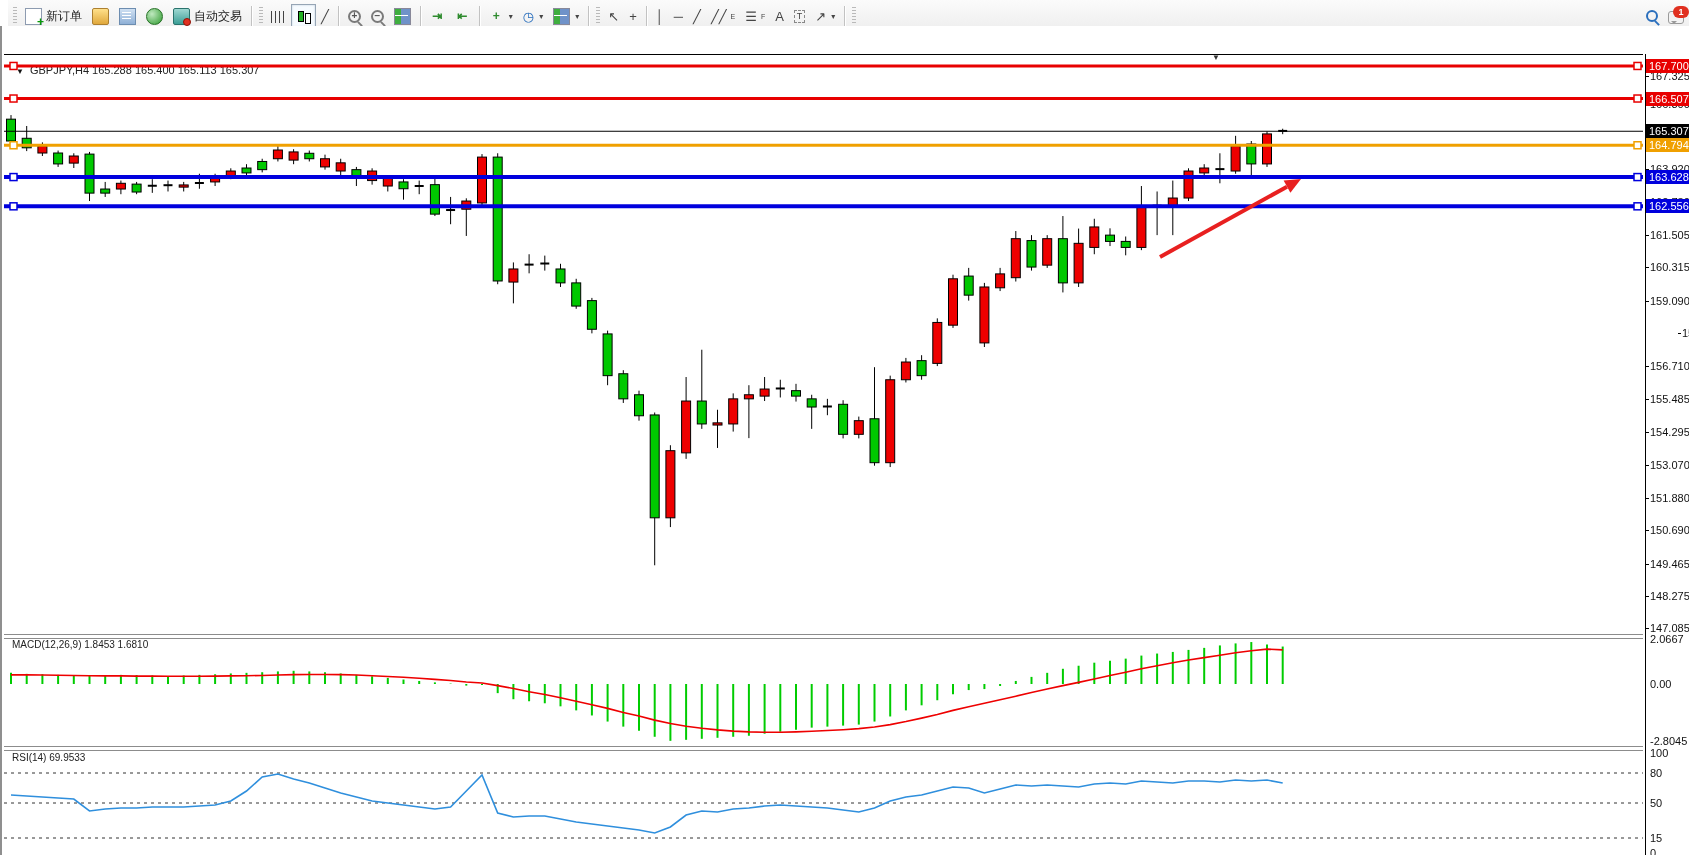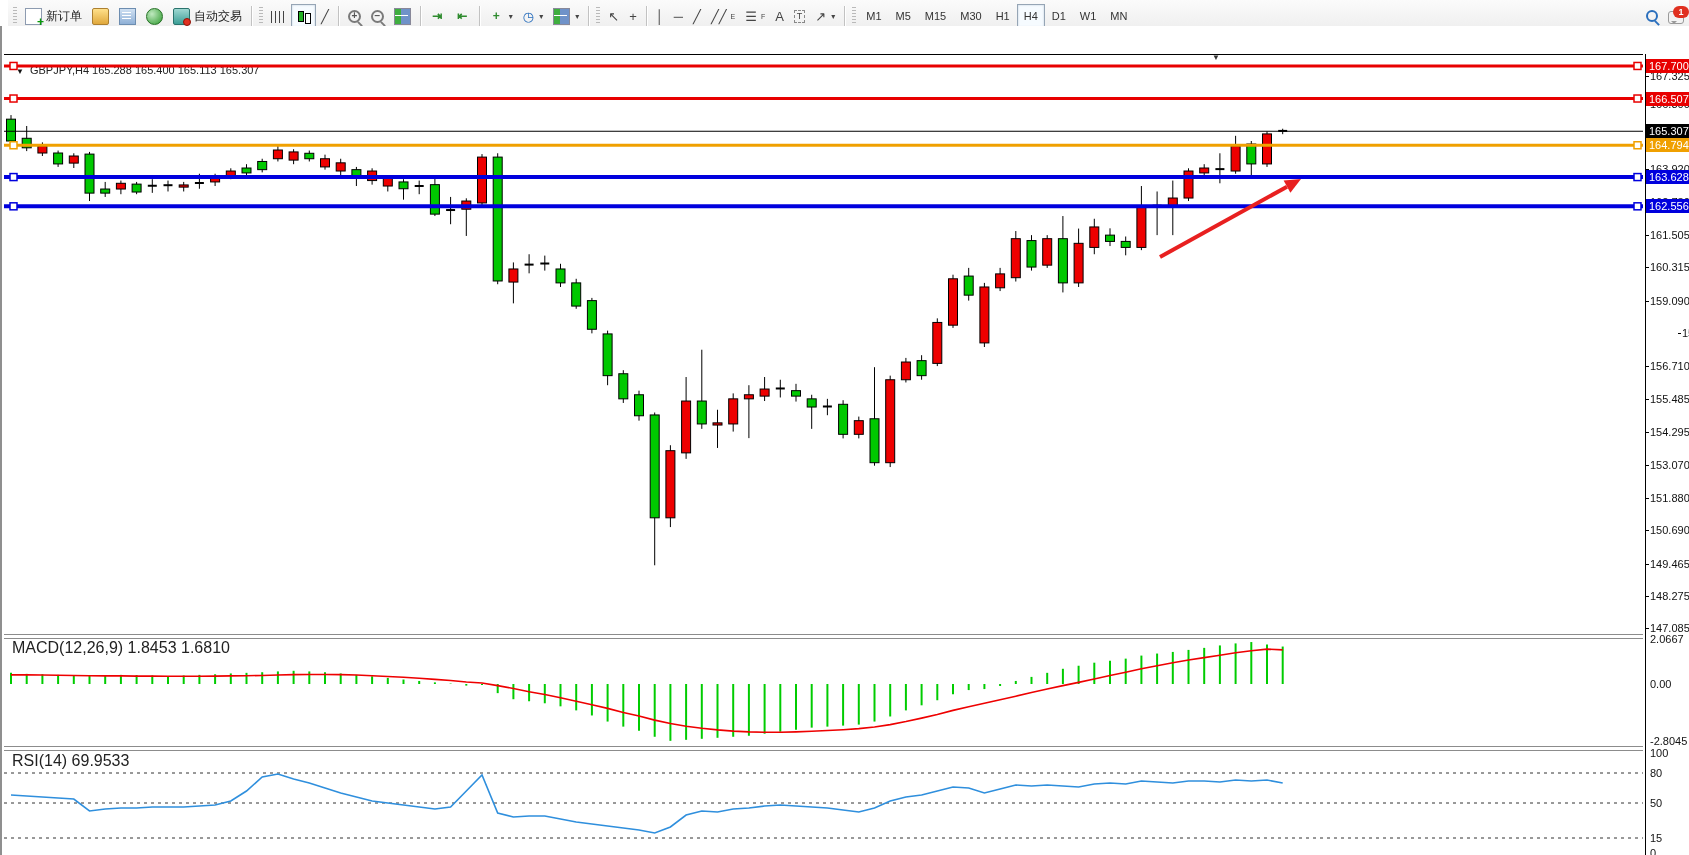--- a/index.html
+++ b/index.html
@@ -40,21 +40,21 @@
   .badge{position:absolute;right:-6px;top:-6px;min-width:12px;height:12px;border-radius:7px;background:#e03020;color:#fff;
     font-size:9px;line-height:12px;text-align:center;padding:0 2px;font-weight:bold;}
   .tbox{border:1px dashed #888;font-size:9px;color:#444;padding:0 2px;line-height:11px;}
   .sub{font-size:7px;color:#444;vertical-align:sub;}
   .spacer{flex:1;}
   
   #chartwin{position:absolute;left:0;top:26px;width:1689px;height:829px;background:#fff;border-left:2px solid #8f8f8f;box-sizing:border-box;}
   .sep3d{position:absolute;left:2px;width:1639px;height:3px;background:#fff;border-top:1px solid #8c8c8c;border-bottom:1px solid #8c8c8c;}
   #chart-title{position:absolute;left:14px;top:38px;font-size:11px;color:#222;z-index:1;white-space:nowrap;}
   #chart-title .tri{font-size:8px;color:#111;margin-right:6px;}
-  .panel-label{position:absolute;font-size:16px;color:#222;z-index:3;white-space:nowrap;}
+  .panel-label{position:absolute;font-size:10px;color:#222;z-index:3;white-space:nowrap;}
   svg.panel{position:absolute;left:2px;z-index:2;}
   #price-axis{position:absolute;left:1643px;top:28px;width:46px;height:807px;background:#fff;z-index:2;}
   .ptick{position:absolute;left:4px;font-size:11px;color:#111;white-space:nowrap;}
   .ptick::before{content:"";position:absolute;left:-4px;top:6px;width:3px;height:1px;background:#000;}
   .pbadge{position:absolute;left:0px;width:46px;height:14px;color:#fff;font-size:11px;line-height:14px;text-align:left;padding-left:3px;box-sizing:border-box;z-index:4;}
   .alabel{position:absolute;left:4px;font-size:11px;color:#111;white-space:nowrap;}
   #shift-marker{position:absolute;left:1210px;top:27px;font-size:8px;color:#333;z-index:3;}
 </style>
 </head>
 <body>
@@ -151,21 +151,20 @@
       </span>
   <span class="tb">
         <span class="tbox">T</span>
       </span>
   <span class="tb">
         <span class="glyph">↗</span>
         <span class="caret">▾</span>
       </span>
   <span class="sep"></span>
       <span class="grip"></span>
-  <span id="tf-group"><span class="tb tf">M1</span><span class="tb tf">M5</span><span class="tb tf">M15</span><span class="tb tf">M30</span><span class="tb tf">H1</span><span class="tb tf pressed">H4</span><span class="tb tf">D1</span><span class="tb tf">W1</span><span class="tb tf">MN</span></span>
   <span class="spacer"></span>
   <span class="tb">
         <span class="i i-search"></span>
       </span>
   <span class="tb" style="margin-right:6px">
     <span class="i i-chat">
           <span class="badge">1</span>
         </span>
   </span>
 </div>

